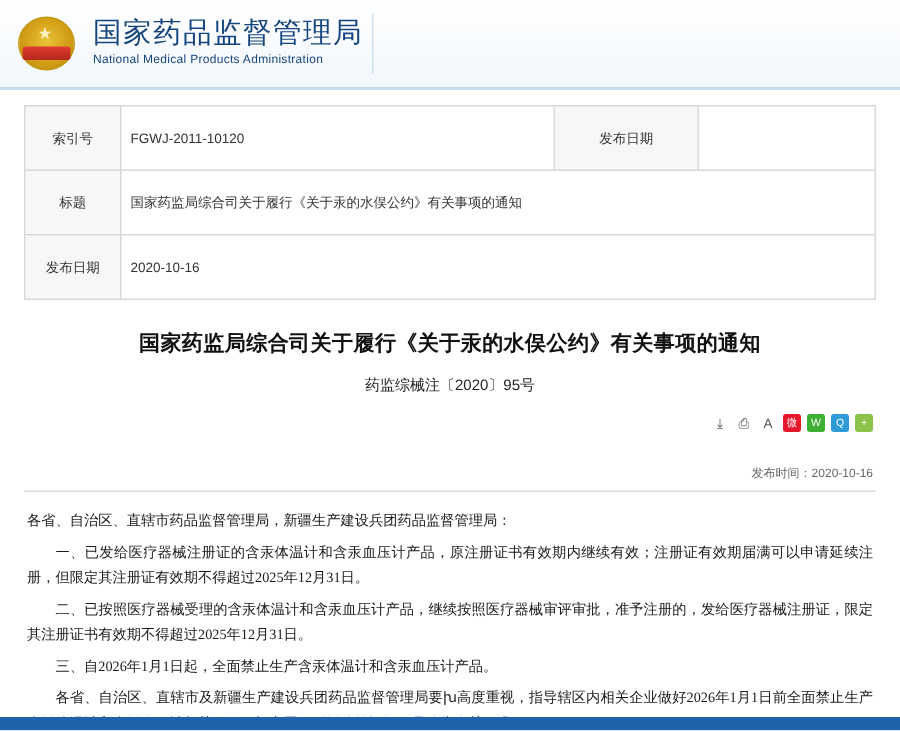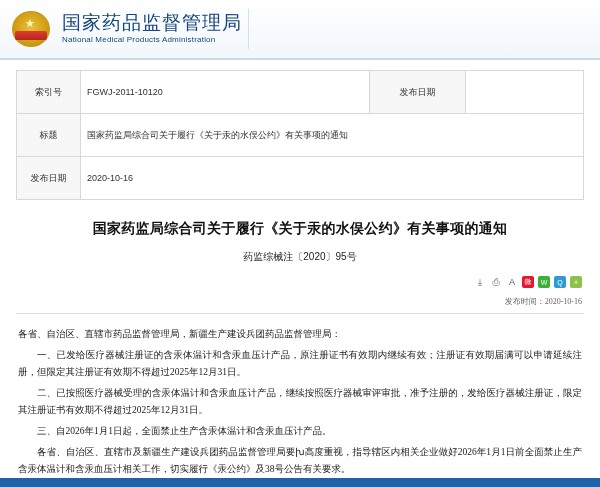--- a/index.html
+++ b/index.html
@@ -184,22 +184,21 @@
     font-size: 9px;
     color: #555;
     border-radius: 2px;
   }
   .toolbar .tb.color { color: #fff; font-size: 7px; }
   .pubdate {
     text-align: right;
     padding-right: 18px;
     font-size: 8px;
     color: #666;
-    margin-top: 6px;
-    font-family: Liberation Serif, serif;
+    margin-top: 20px;
   }
   .rule {
     height: 1px;
     background: #dcdcdc;
     margin: 6px 16px 0 16px;
   }
 
   
   .body-text {
     padding: 8px 18px 0 18px;

